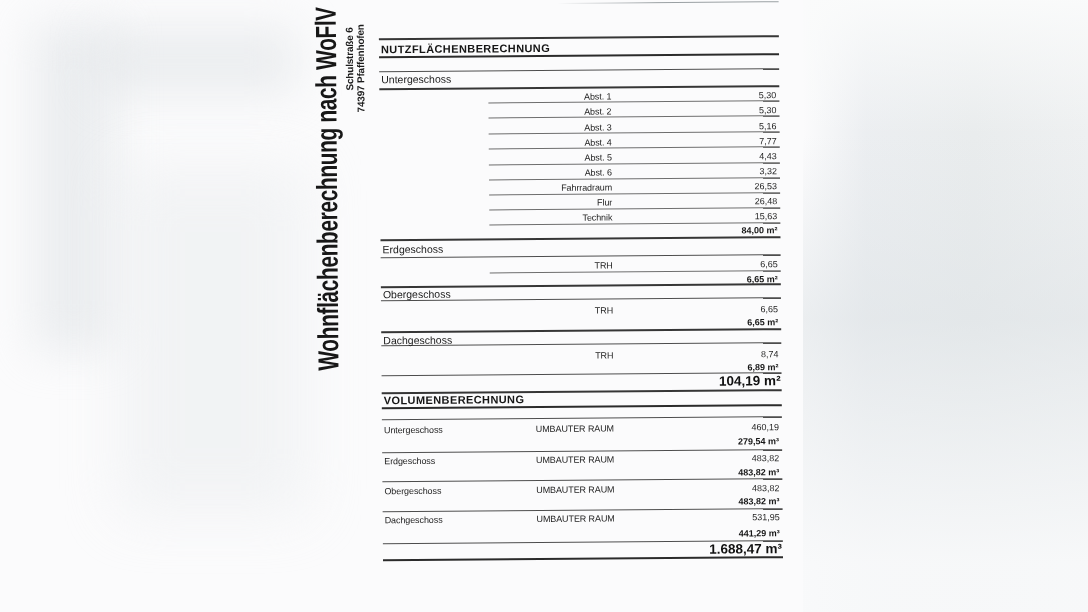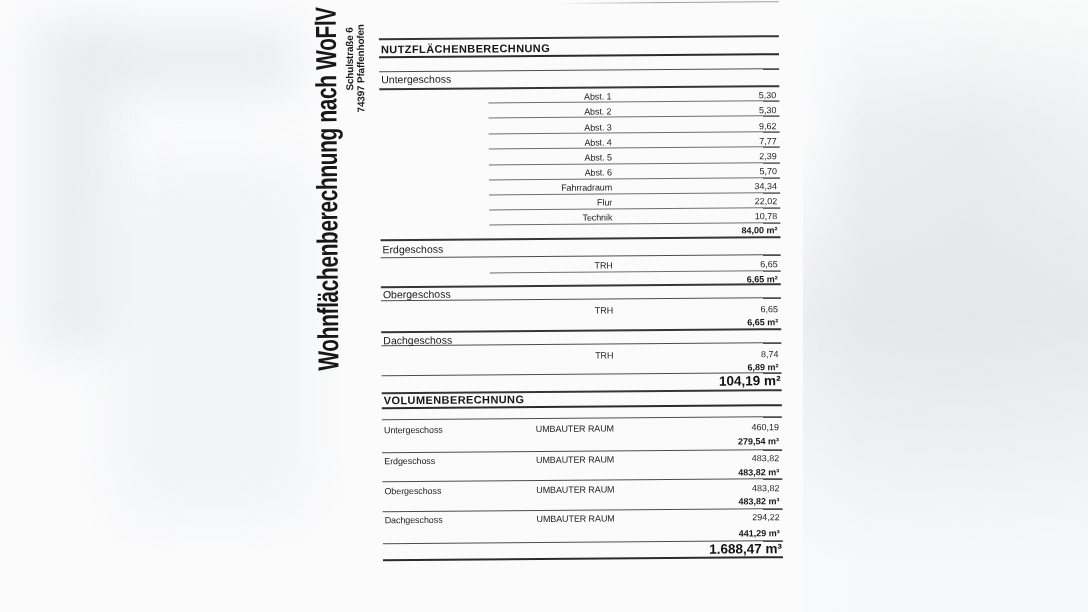--- a/index.html
+++ b/index.html
@@ -100,45 +100,45 @@
     <div class="trow" style="top:92px">
         <span class="lbl">Abst. 1</span>
         <span class="val">5,30</span>
       </div>
     <div class="trow" style="top:107px">
         <span class="lbl">Abst. 2</span>
         <span class="val">5,30</span>
       </div>
     <div class="trow" style="top:123px">
         <span class="lbl">Abst. 3</span>
-        <span class="val">9,62</span>
+        <span class="val">5,16</span>
       </div>
     <div class="trow" style="top:138px">
         <span class="lbl">Abst. 4</span>
         <span class="val">7,77</span>
       </div>
     <div class="trow" style="top:153px">
         <span class="lbl">Abst. 5</span>
-        <span class="val">2,39</span>
+        <span class="val">4,43</span>
       </div>
     <div class="trow" style="top:168px">
         <span class="lbl">Abst. 6</span>
-        <span class="val">5,70</span>
+        <span class="val">3,32</span>
       </div>
     <div class="trow" style="top:183px">
         <span class="lbl">Fahrradraum</span>
-        <span class="val">34,34</span>
+        <span class="val">26,53</span>
       </div>
     <div class="trow" style="top:198px">
         <span class="lbl">Flur</span>
-        <span class="val">22,02</span>
+        <span class="val">26,48</span>
       </div>
     <div class="trow" style="top:213px">
         <span class="lbl">Technik</span>
-        <span class="val">10,78</span>
+        <span class="val">15,63</span>
       </div>
     <div class="sub" style="top:227px">84,00 m²</div>
 
     <div class="sechdr" style="top:243px">Erdgeschoss</div>
     <div class="trow" style="top:261px">
         <span class="lbl">TRH</span>
         <span class="val">6,65</span>
       </div>
     <div class="sub" style="top:276px">6,65 m²</div>
 
@@ -177,20 +177,20 @@
     <div class="trow" style="top:485px">
         <span class="floor">Obergeschoss</span>
         <span class="lbl">UMBAUTER RAUM</span>
         <span class="val">483,82</span>
       </div>
     <div class="sub" style="top:498px">483,82 m³</div>
 
     <div class="trow" style="top:514px">
         <span class="floor">Dachgeschoss</span>
         <span class="lbl">UMBAUTER RAUM</span>
-        <span class="val">294,22</span>
+        <span class="val">531,95</span>
       </div>
     <div class="sub" style="top:530px">441,29 m³</div>
 
     <div class="total" style="top:544px">1.688,47 m³</div>
 
   </div>
 </div>
 
 </body></html>

